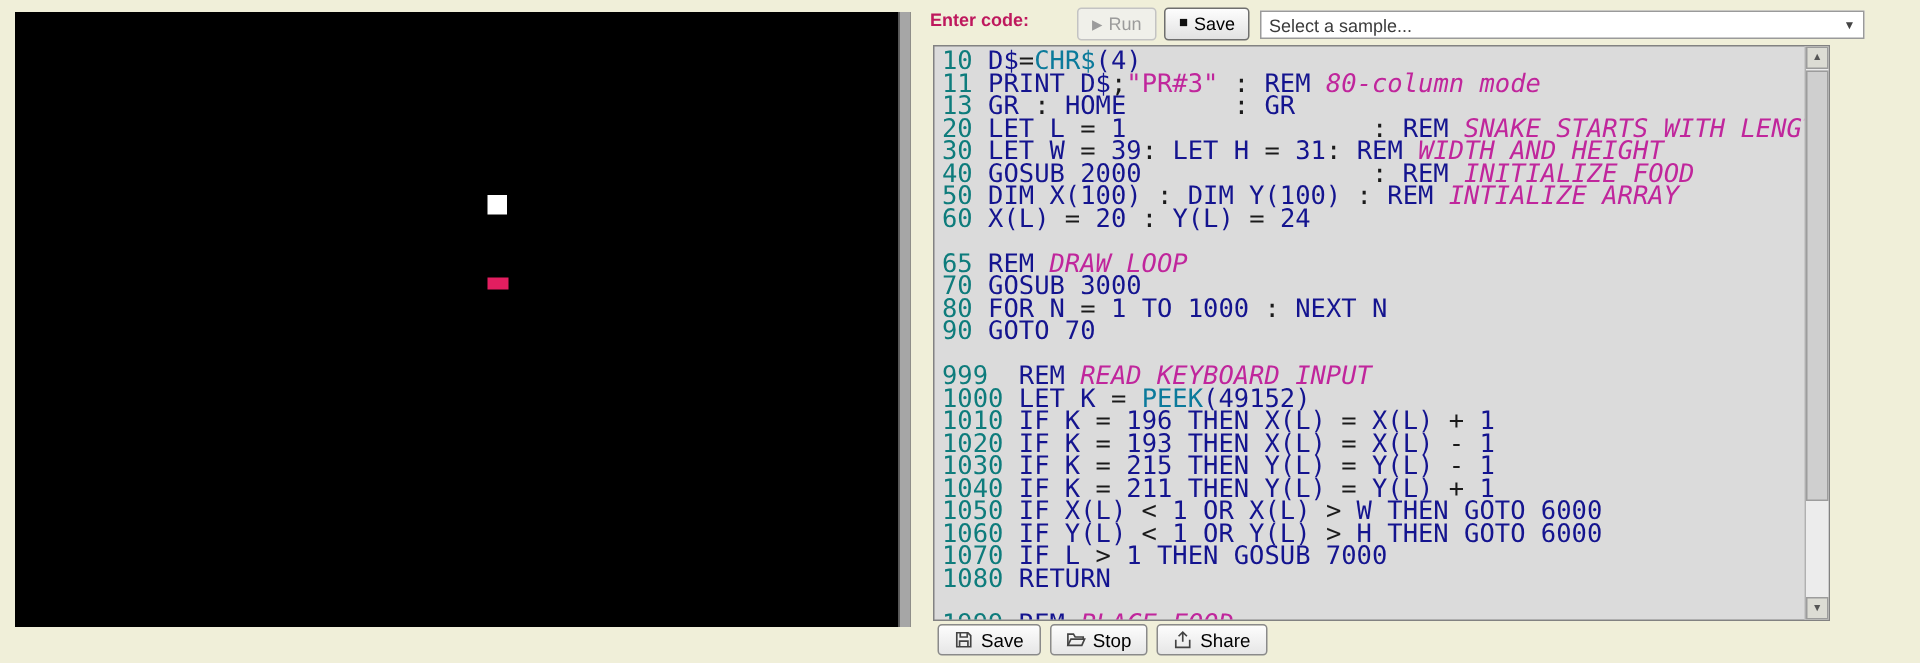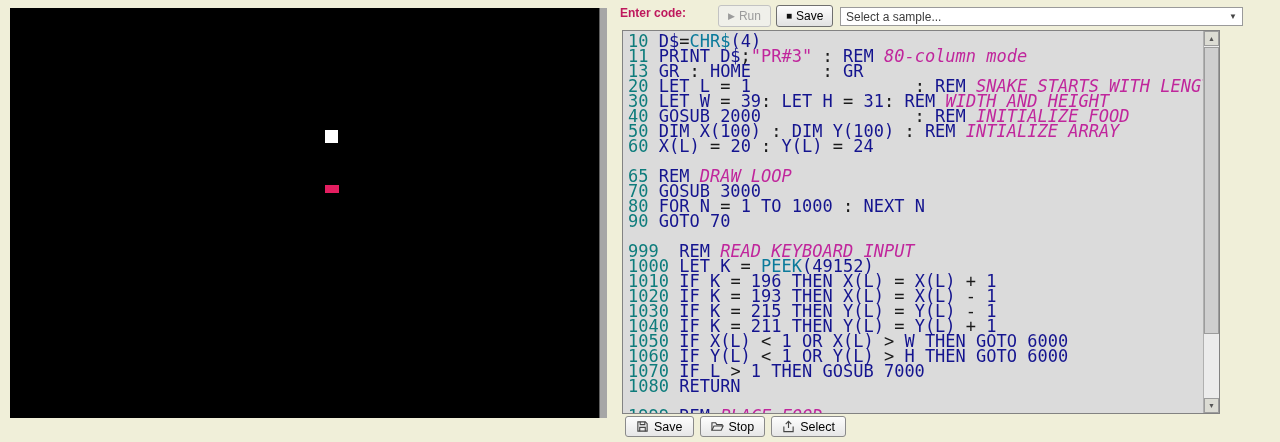--- a/index.html
+++ b/index.html
@@ -167,15 +167,15 @@
       <path d="M1 11V3h4l1.2 2H12v1.5" fill="none" stroke="#444" stroke-width="1.2"></path>
       <path d="M1 11l2.2-4.5H13L11 11z" fill="none" stroke="#444" stroke-width="1.2"></path>
     </svg>
     <span>Stop</span>
   </button>
   <button class="action-btn">
     <svg width="13" height="13" viewBox="0 0 14 14">
       <path d="M7 8.5V1.5M4 4.5l3-3 3 3" fill="none" stroke="#444" stroke-width="1.2"></path>
       <path d="M2 7v5.5h10V7" fill="none" stroke="#444" stroke-width="1.2"></path>
     </svg>
-    <span>Select</span>
+    <span>Share</span>
   </button>
 </div>
 
 </body></html>

